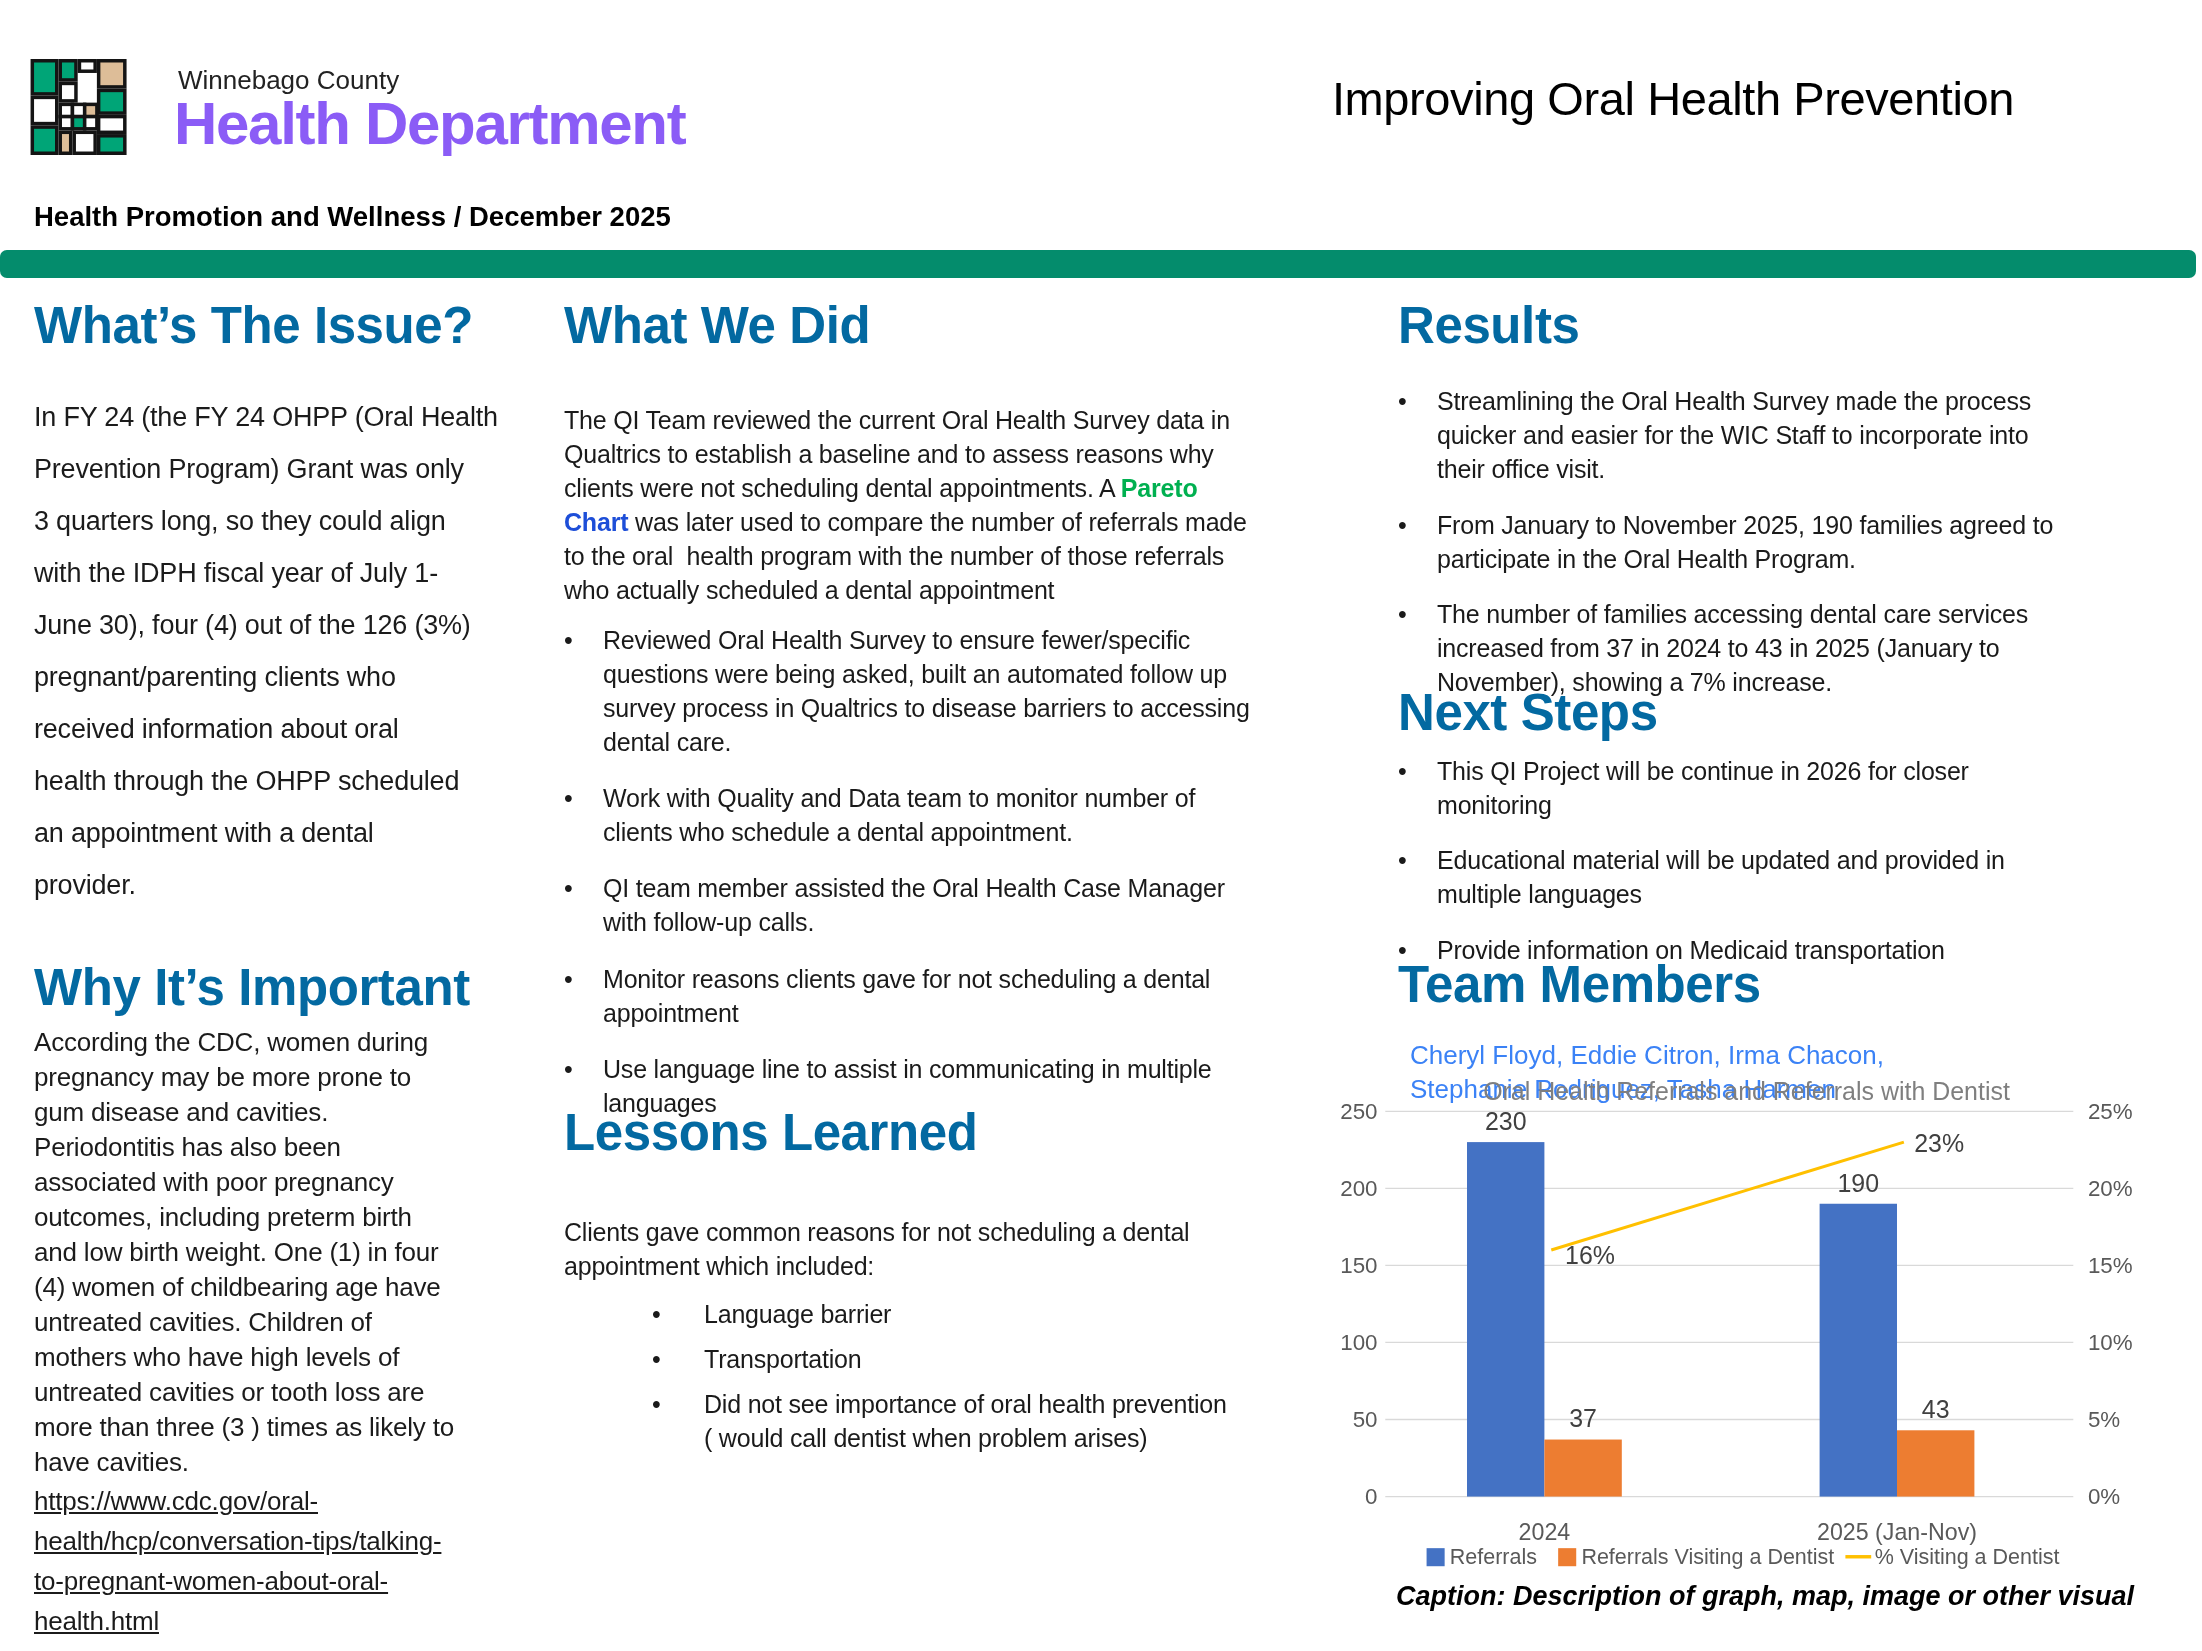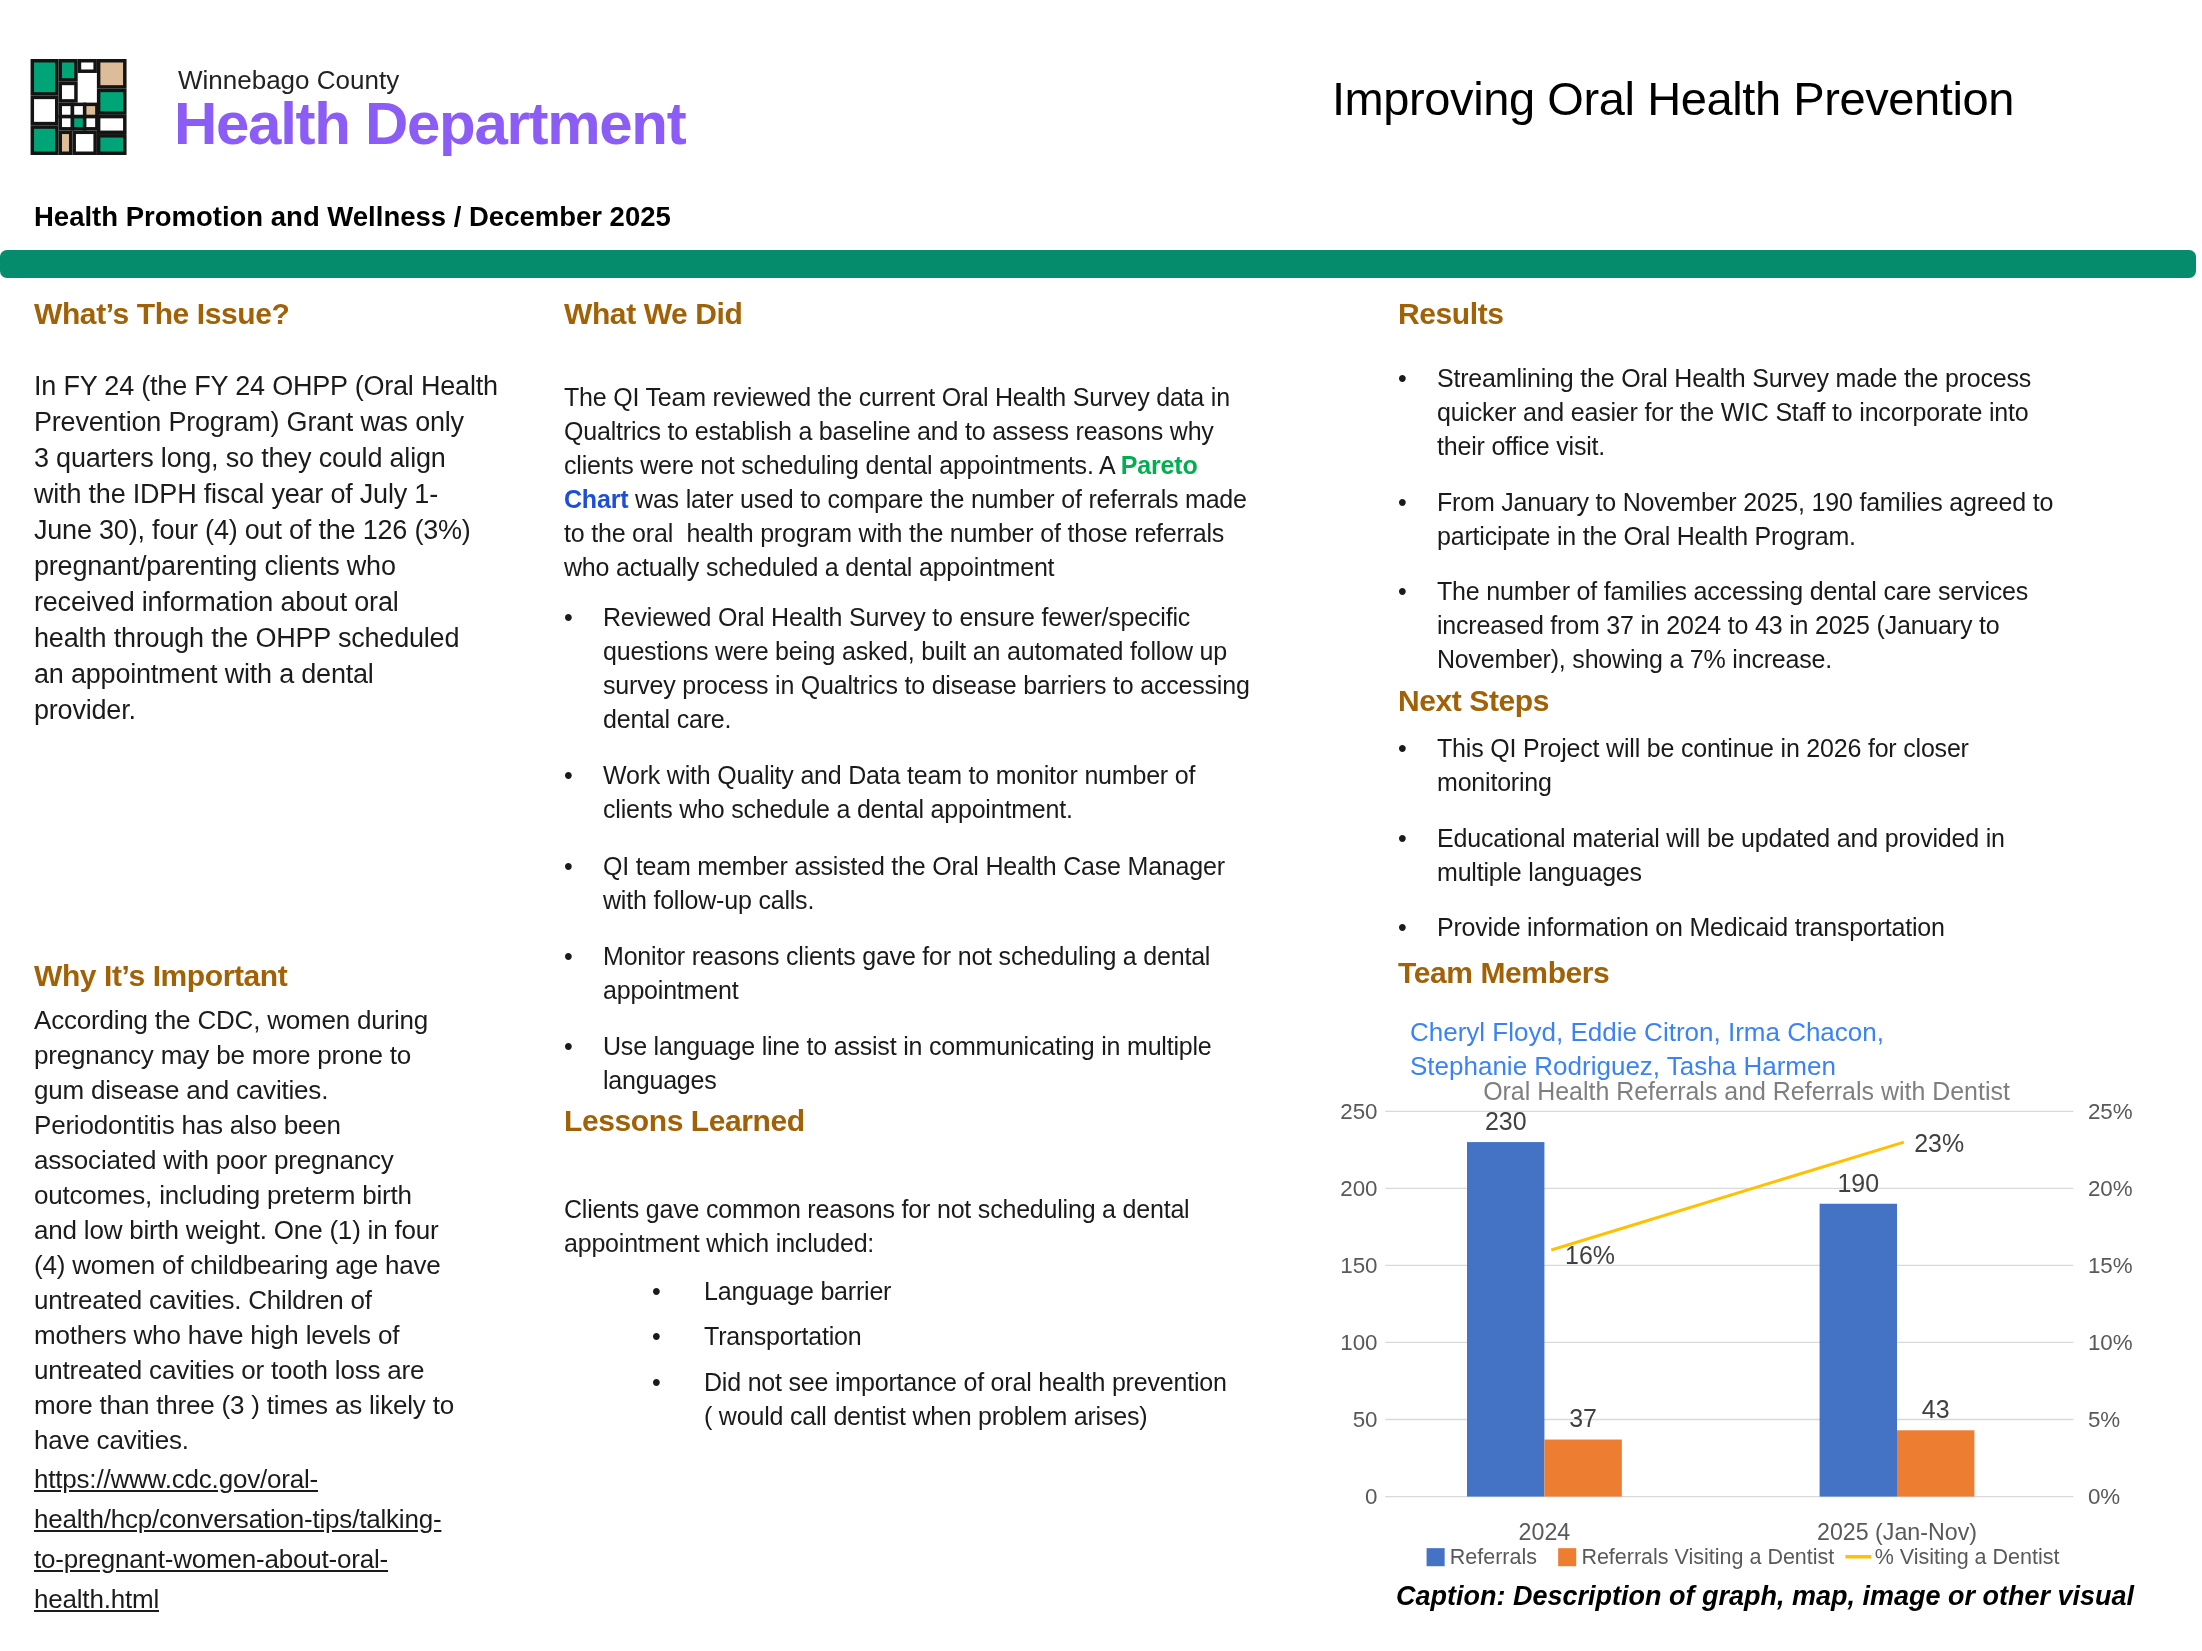--- a/index.html
+++ b/index.html
@@ -5,29 +5,29 @@
   html,body{margin:0;padding:0;background:#ffffff;}
   body{
     position:relative;
     width:2203px;height:1652px;
     font-family:"Liberation Sans", sans-serif;
     color:#1a1a1a;
     overflow:hidden;
   }
   .abs{position:absolute;}
   .h2{
-    font-size:30px;font-weight:700;color:#a16207;
+    font-size:51px;font-weight:700;color:#0369a1;
     letter-spacing:-0.4px;line-height:1.08;margin:0;
   }
   .body-text{
     font-size:25px;line-height:34px;letter-spacing:-0.2px;
     white-space:pre-line;color:#1b1b1b;margin:0;
   }
   .body-text-lg{
-    font-size:27px;line-height:36px;letter-spacing:-0.2px;
+    font-size:27px;line-height:52px;letter-spacing:-0.2px;
     white-space:pre-line;color:#1b1b1b;margin:0;
   }
   .body-text-md{
     font-size:26px;line-height:35px;letter-spacing:-0.2px;
     white-space:pre-line;color:#1b1b1b;margin:0;
   }
   
   .org-line1{font-size:26px;font-weight:400;color:#222;letter-spacing:0;}
   .org-line2{font-size:60px;font-weight:700;color:#8b5cf6;letter-spacing:-1.3px;}
   .dept-date{font-size:27.5px;font-weight:700;color:#000;white-space:pre-line;}

